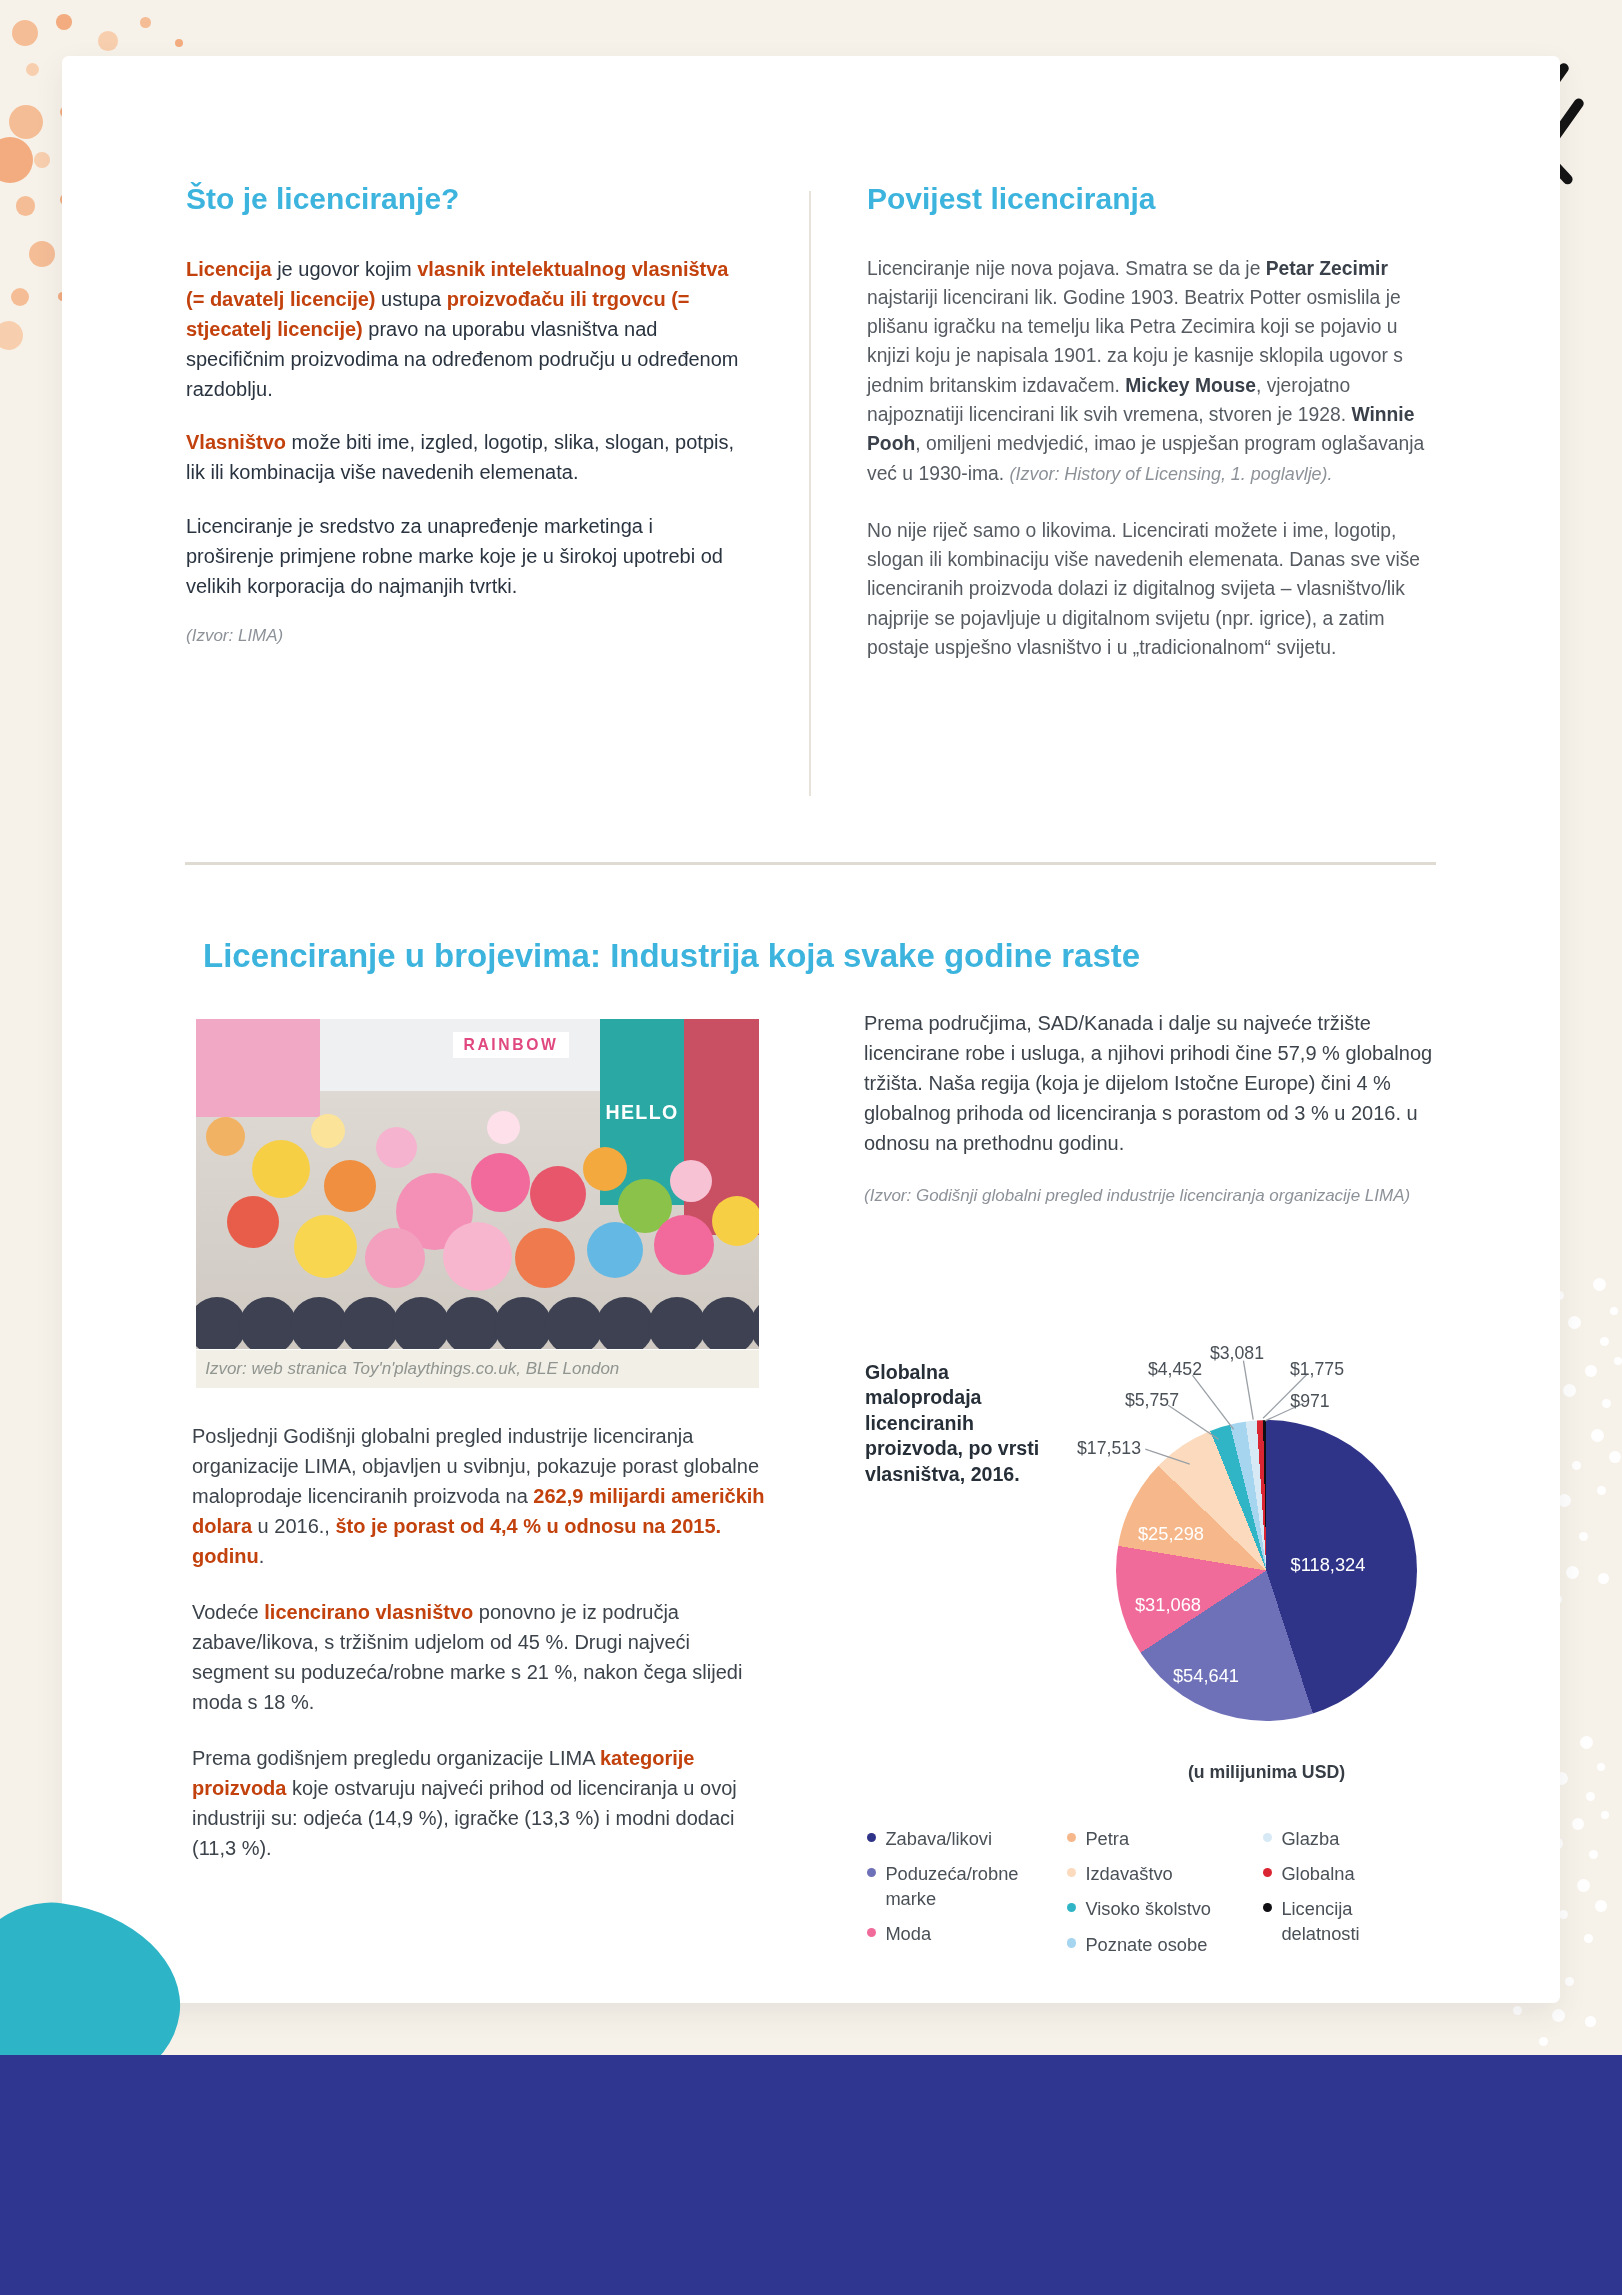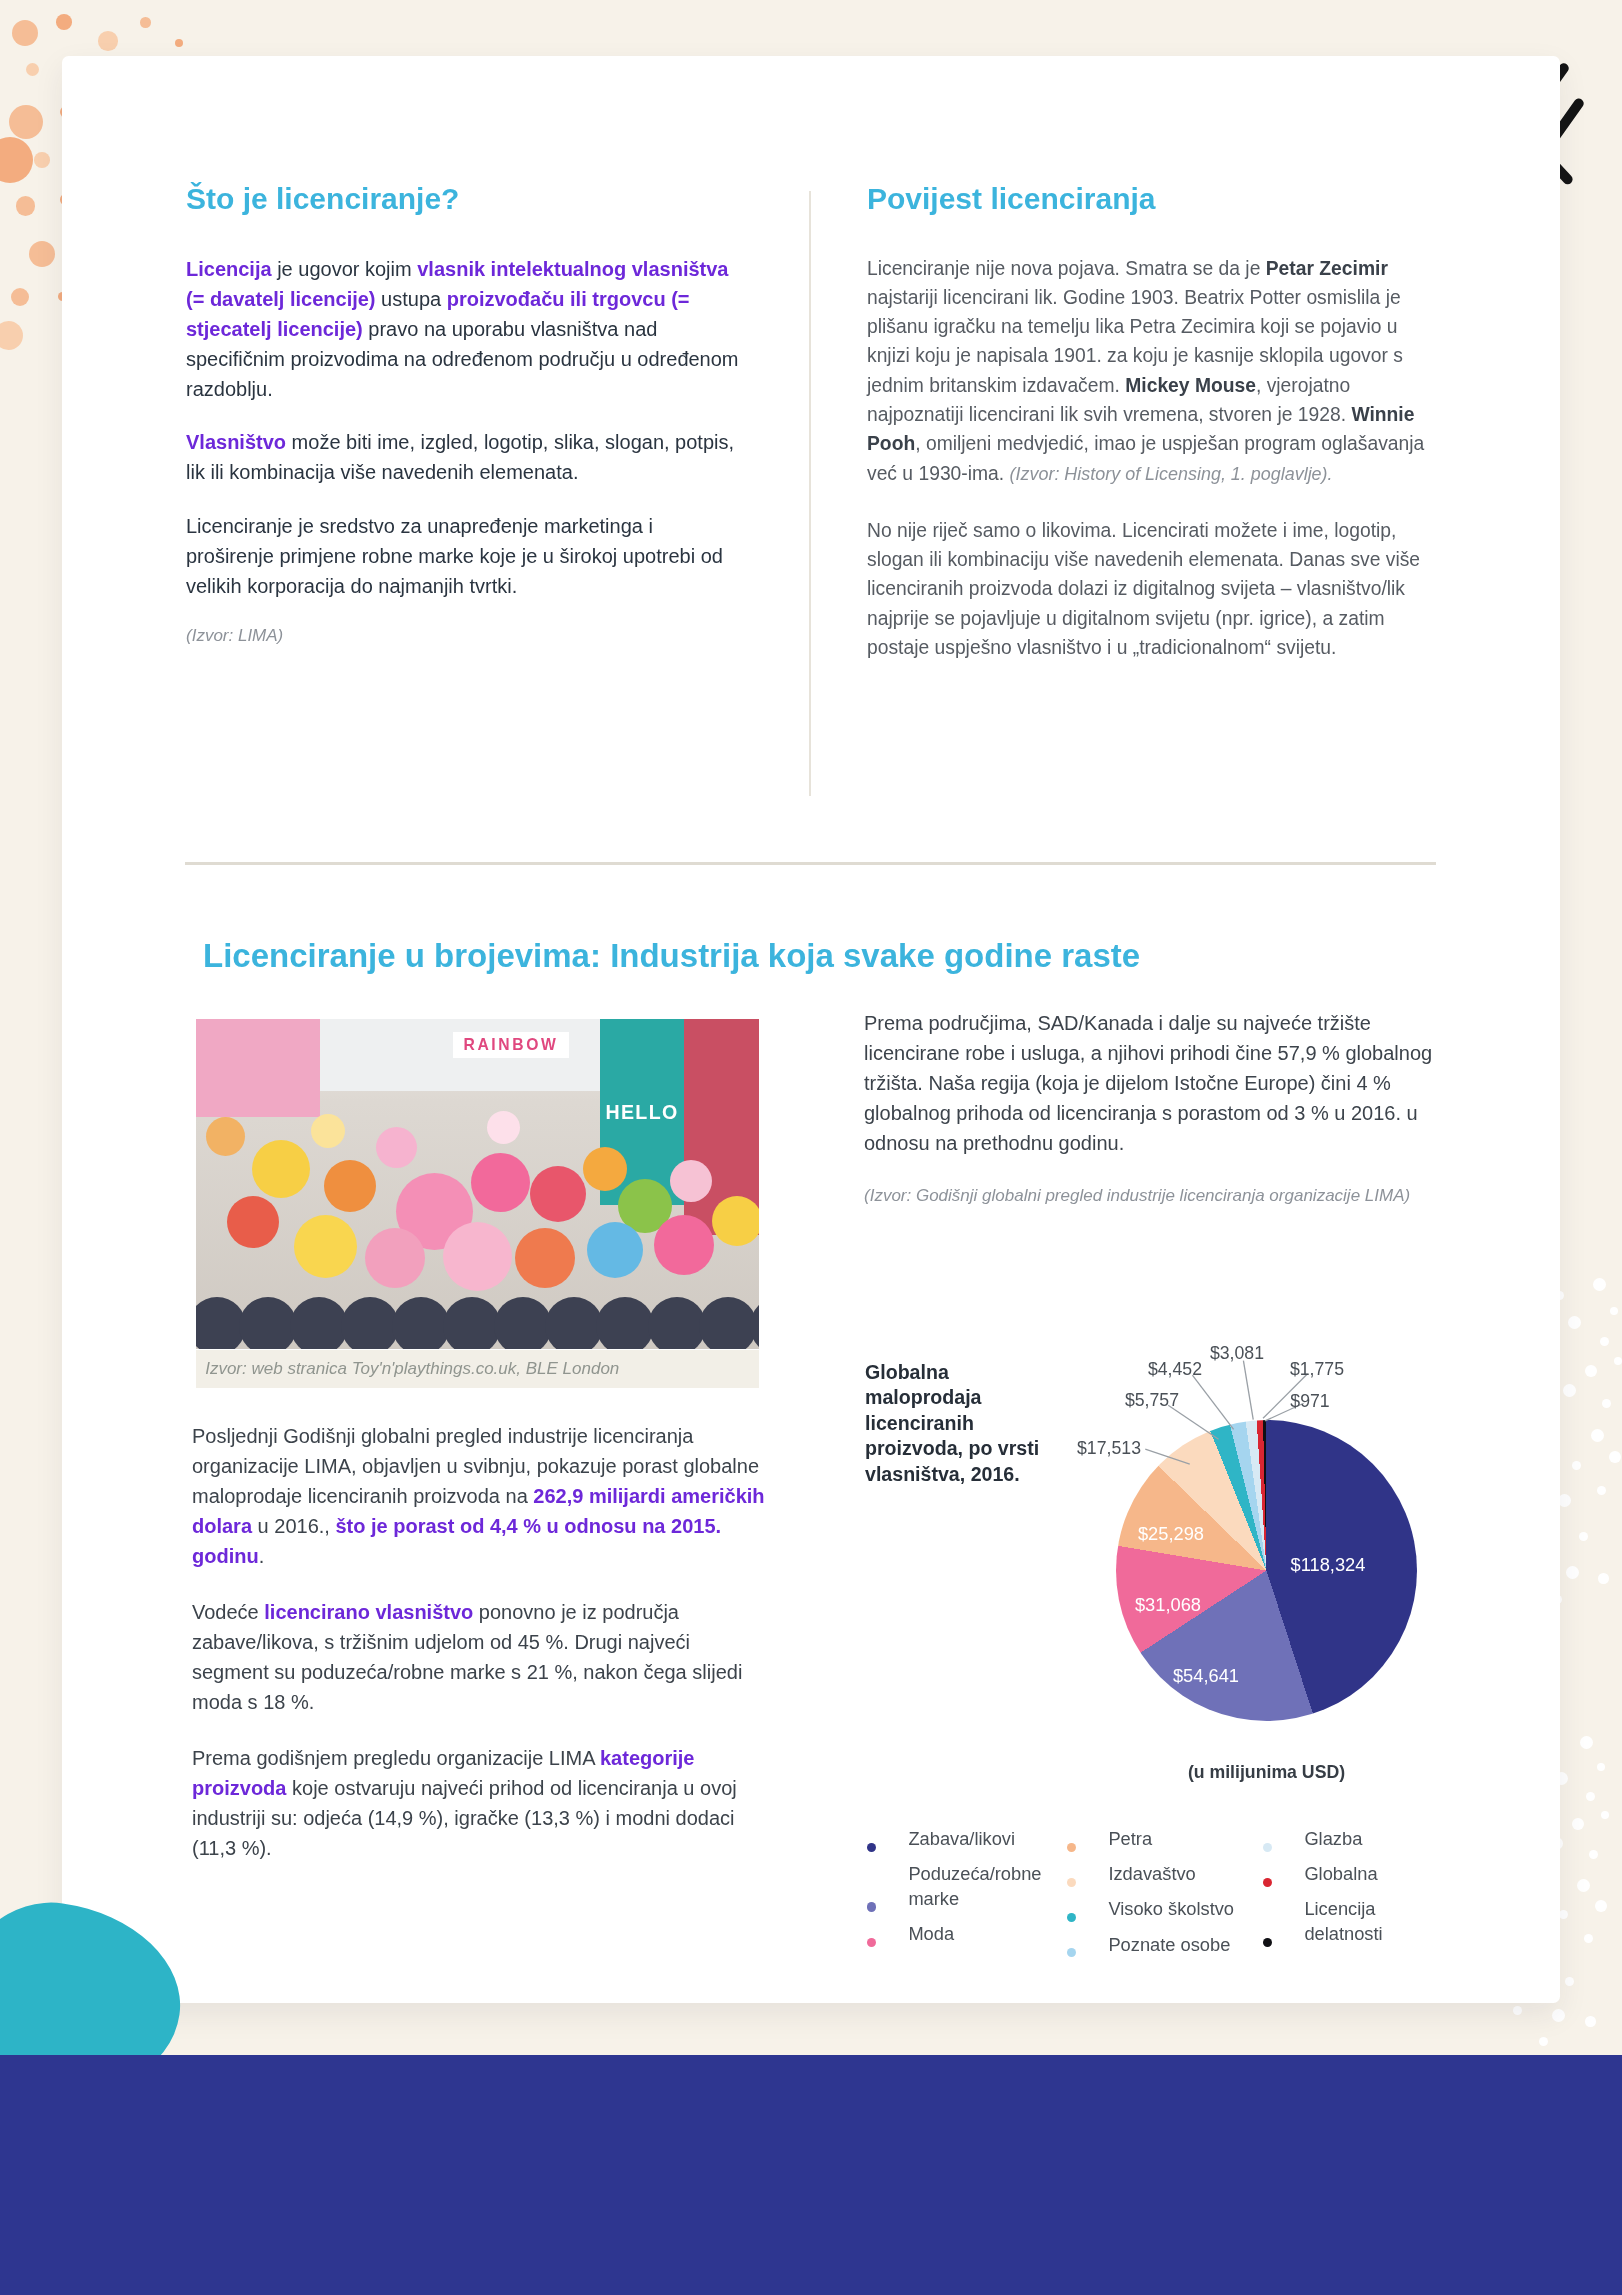--- a/index.html
+++ b/index.html
@@ -21,21 +21,21 @@
   .card{position:absolute;left:62px;top:56px;width:1498px;height:1947px;background:#ffffff;
         border-radius:6.5px;box-shadow:0 11.8px 29.4px rgba(40,40,60,0.08);}
 
   .section-blue{color:#3cb4dd;font-size:30px;font-weight:700;margin:0 0 37px 0;line-height:1.15;}
 
   .left-article{position:absolute;left:186px;top:182px;width:556px;}
   .left-article p{font-size:20px;line-height:1.5;color:#2a3440;margin:0 0 23.6px;}
   .right-article{position:absolute;left:867px;top:182px;width:571px;}
   .right-article p{font-size:19.3px;line-height:1.52;color:#565b62;margin:0 0 27.5px;}
 
-  .b{font-weight:700;color:#6d28d9;}
+  .b{font-weight:700;color:#c2410c;}
   .right-article .b{color:#3a414a;}
   .i{font-style:italic;color:#8d9299;font-size:0.93em;}
   .source-note{font-size:17px;color:#8d9299;font-style:italic;line-height:1.45;}
 
   .vdivider{position:absolute;left:809px;top:191px;width:2px;height:605px;background:#e7e3da;}
   .hdivider{position:absolute;left:185px;top:862px;width:1251px;height:2.6px;background:#dfdbd2;}
 
   .numbers-heading{position:absolute;left:203px;top:937px;width:1243px;font-size:33px;
                    font-weight:700;color:#3cb4dd;margin:0;}
 
@@ -72,21 +72,21 @@
   .pie-labels{position:absolute;left:0;top:0;width:100%;height:100%;}
   .pie-label{position:absolute;transform:translate(-50%,-50%);font-size:17.7px;color:#4a5057;
              white-space:nowrap;}
   .pie-label.light{color:#ffffff;font-size:18.3px;}
   .chart-caption{position:absolute;left:1116px;top:1762px;width:301px;text-align:center;
                  font-size:17.7px;font-weight:700;color:#363d45;}
 
   .chart-legend{position:absolute;left:867px;top:1827px;width:589px;display:flex;}
   .legend-col{display:flex;flex-direction:column;}
   .col-0{width:200px;} .col-1{width:196px;} .col-2{width:170px;}
-  .legend-item{display:flex;align-items:flex-end;margin-bottom:10.5px;gap:23px;}
+  .legend-item{display:flex;align-items:flex-start;margin-bottom:10.5px;}
   .legend-dot{width:9.2px;height:9.2px;border-radius:50%;flex:0 0 9.2px;margin-top:5.9px;margin-right:9.2px;}
   .legend-label{font-size:18.3px;color:#4a5057;line-height:1.35;}
   .col-0 .legend-label{max-width:131px;}
   .col-1 .legend-label{max-width:157px;}
   .col-2 .legend-label{max-width:101px;}
 
   
   .footer{position:absolute;left:0;top:2055px;width:1623px;height:241px;background:#2e3690;}
 </style>
 </head>

